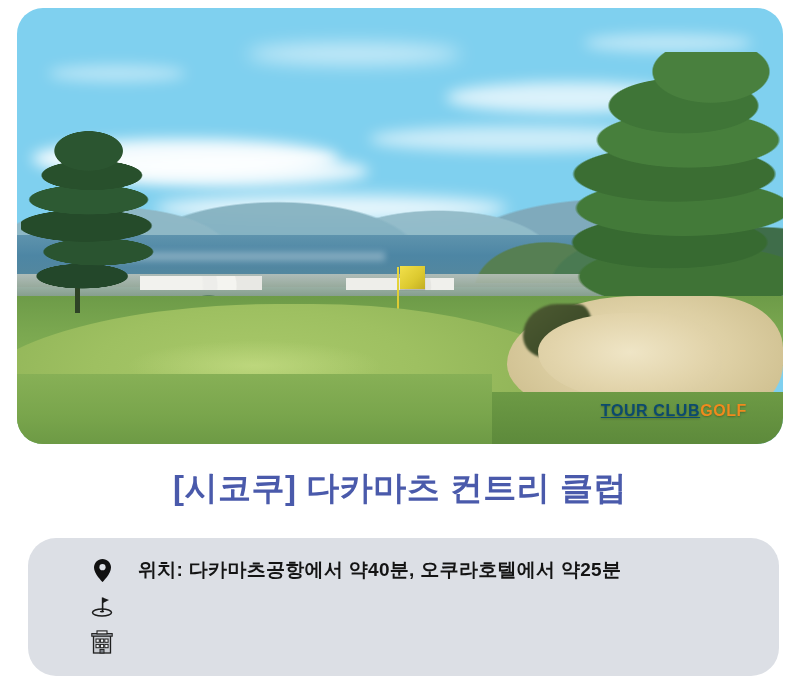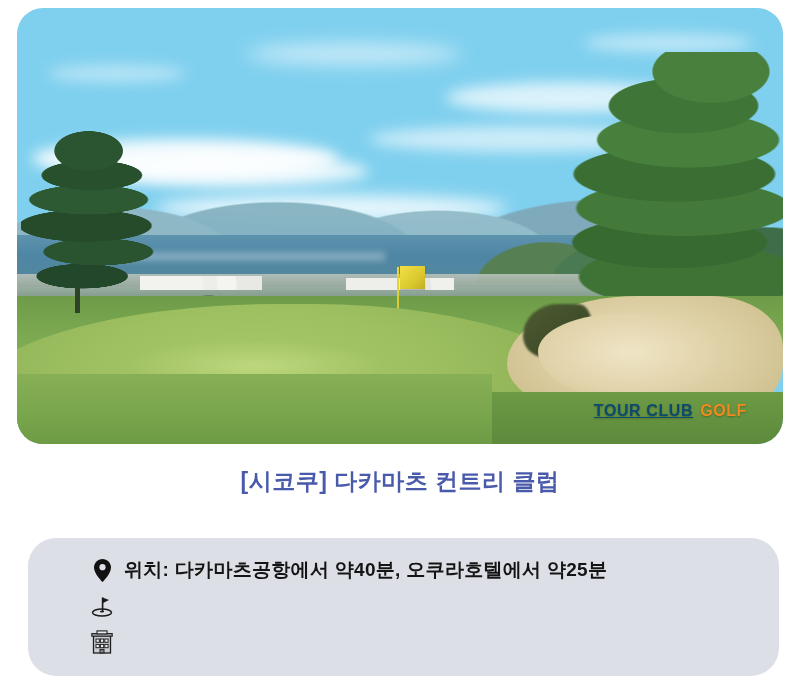--- a/index.html
+++ b/index.html
@@ -236,30 +236,30 @@
     top: 395px;
     font-size: 16px;
     font-weight: bold;
     letter-spacing: .6px;
     line-height: 1;
     white-space: nowrap;
     text-shadow: 0 1px 2px rgba(0,0,0,.28);
     z-index: 5;
   }
   #watermark .wm-main { color: #0c4a6e; text-decoration: underline; }
-  #watermark .wm-accent { color: #f08a1d; margin-left: 7px; }
+  #watermark .wm-accent { color: #f08a1d; }
 
   
   #title {
     position: absolute;
     left: 0;
     top: 466px;
     width: 800px;
     text-align: center;
-    font-size: 23px;
+    font-size: 33px;
     font-weight: bold;
     color: #4a5aab;
     letter-spacing: .5px;
     white-space: nowrap;
   }
 
   
   #info-box {
     position: absolute;
     left: 28px;
@@ -274,21 +274,21 @@
     position: absolute;
     left: 62px;
     top: 14px;
     right: 20px;
   }
 
   .info-row {
     display: flex;
     align-items: center;
     height: 36px;
-    gap: 10px;
+    gap: 24px;
   }
 
   .info-icon {
     flex: 0 0 auto;
     width: 24px;
     height: 26px;
     display: flex;
     align-items: center;
     justify-content: center;
     color: #141414;

